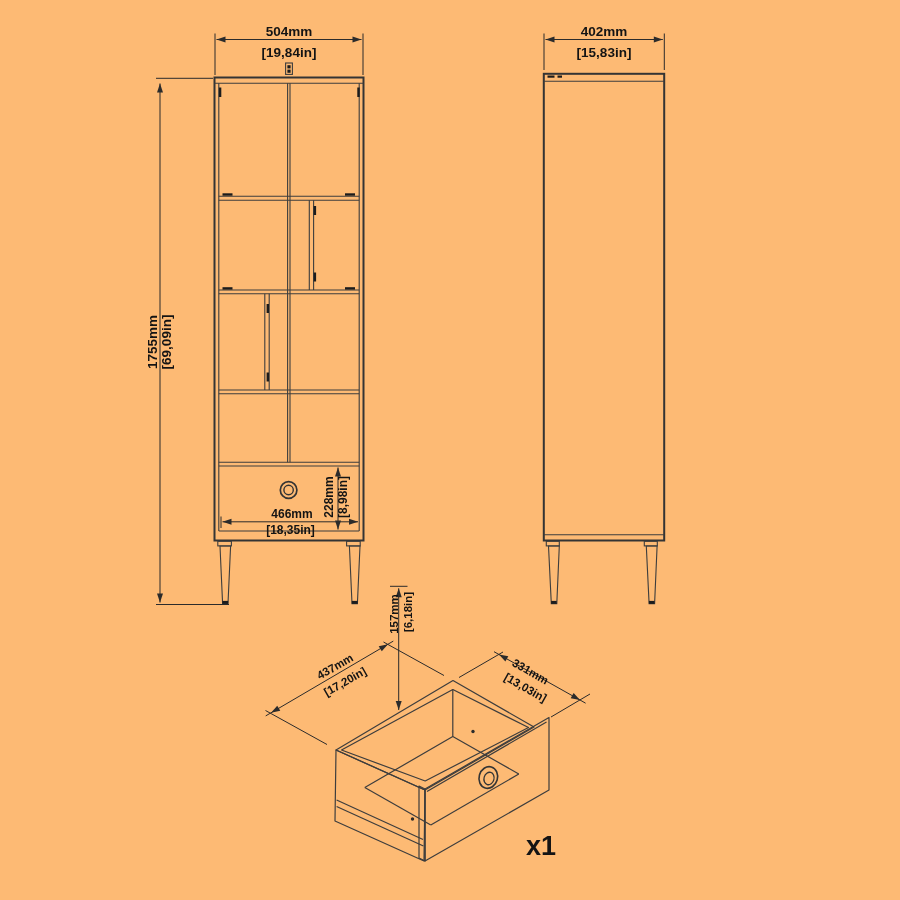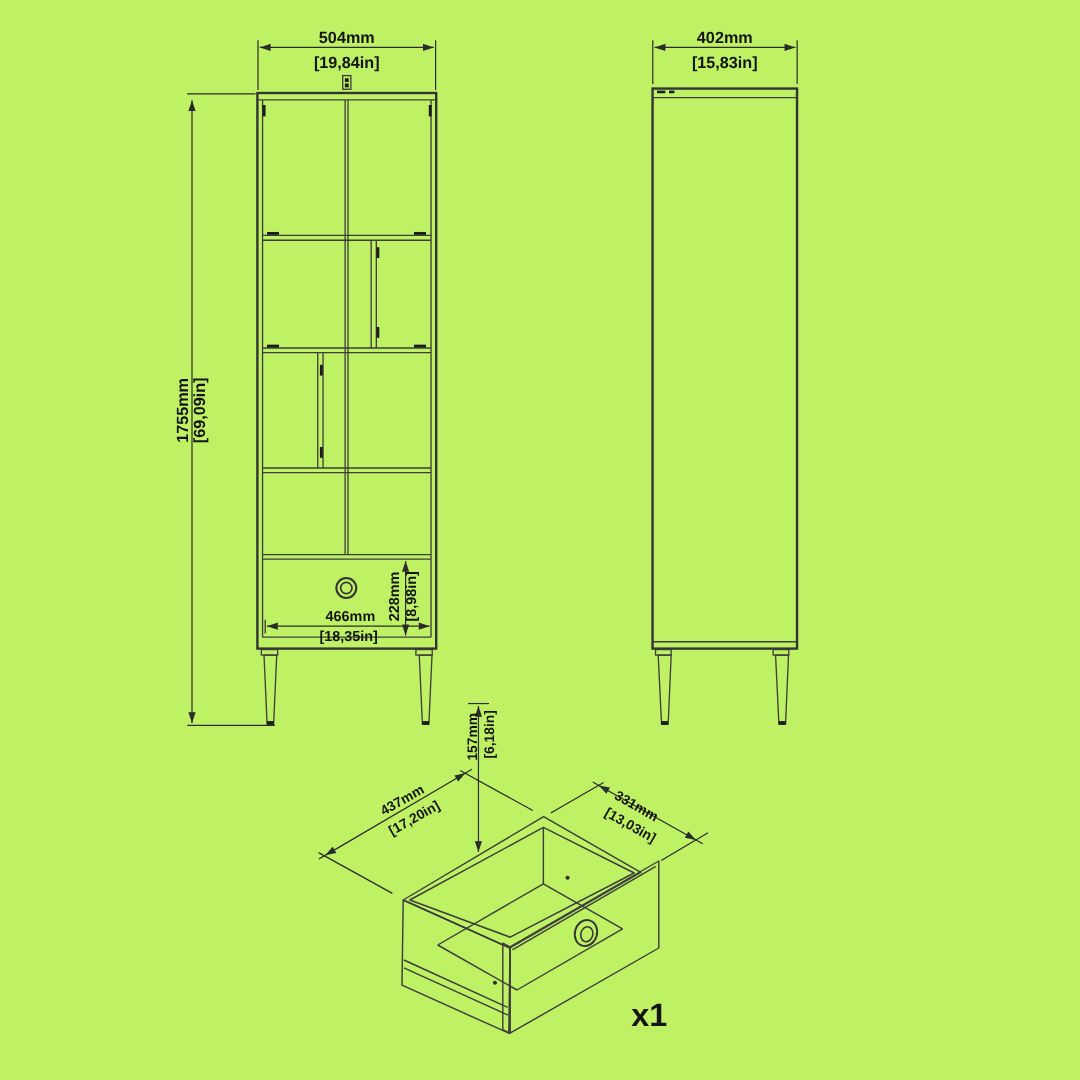--- a/index.html
+++ b/index.html
@@ -1,17 +1,17 @@
 <!DOCTYPE html>
 <html><head>
 <meta charset="utf-8">
 <style>
   html, body { margin: 0; padding: 0; background: #ffffff; }
   .canvas-wrap {
-    width: 900px; height: 900px; position: relative; background: #bef264;
+    width: 900px; height: 900px; position: relative; background: #fdba74;
     font-family: "Liberation Sans", "DejaVu Sans", sans-serif;
   }
   svg { display: block; }
   .ln  { stroke: #3d3d3d; stroke-width: 1.1; fill: none; stroke-linecap: butt; }
   .ln2 { stroke: #343434; stroke-width: 2;   fill: none; }
   .iso { stroke: #3d3d3d; stroke-width: 1.2; fill: none; stroke-linejoin: round; }
   .dim { stroke: #2b2b2b; stroke-width: 1;   fill: none; }
   .mark { fill: #1c1c1c; stroke: none; }
   .dot  { fill: #2b2b2b; stroke: none; }
   text { fill: #141414; font-weight: bold; }

